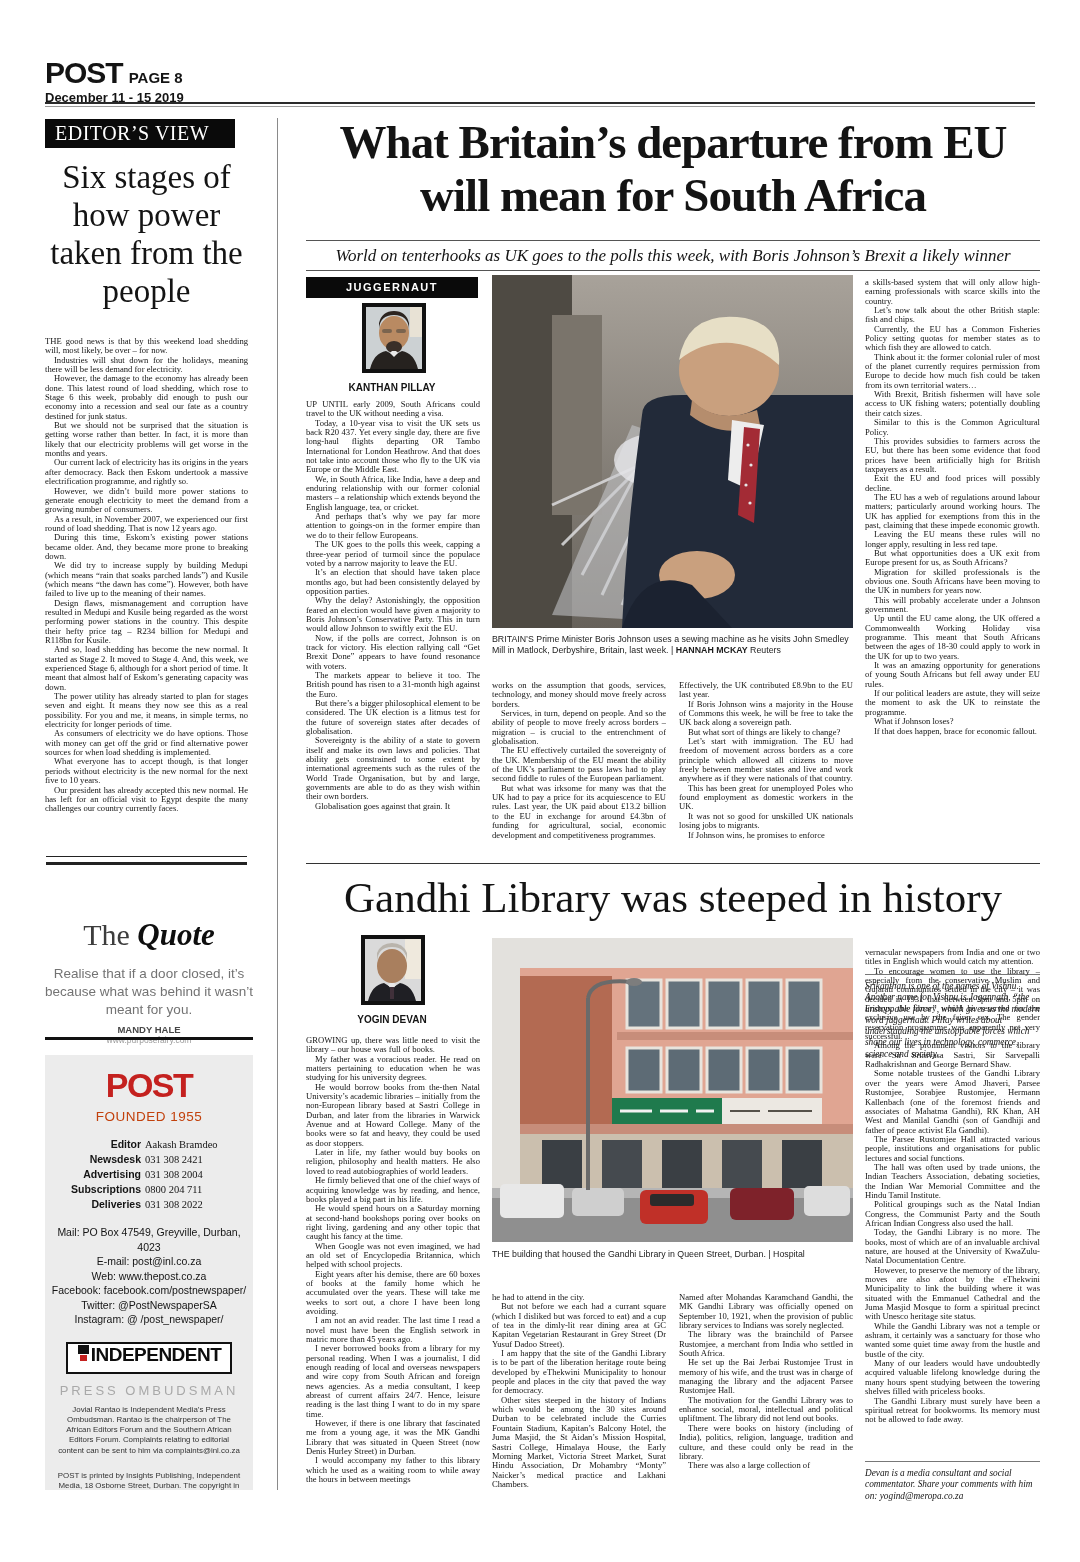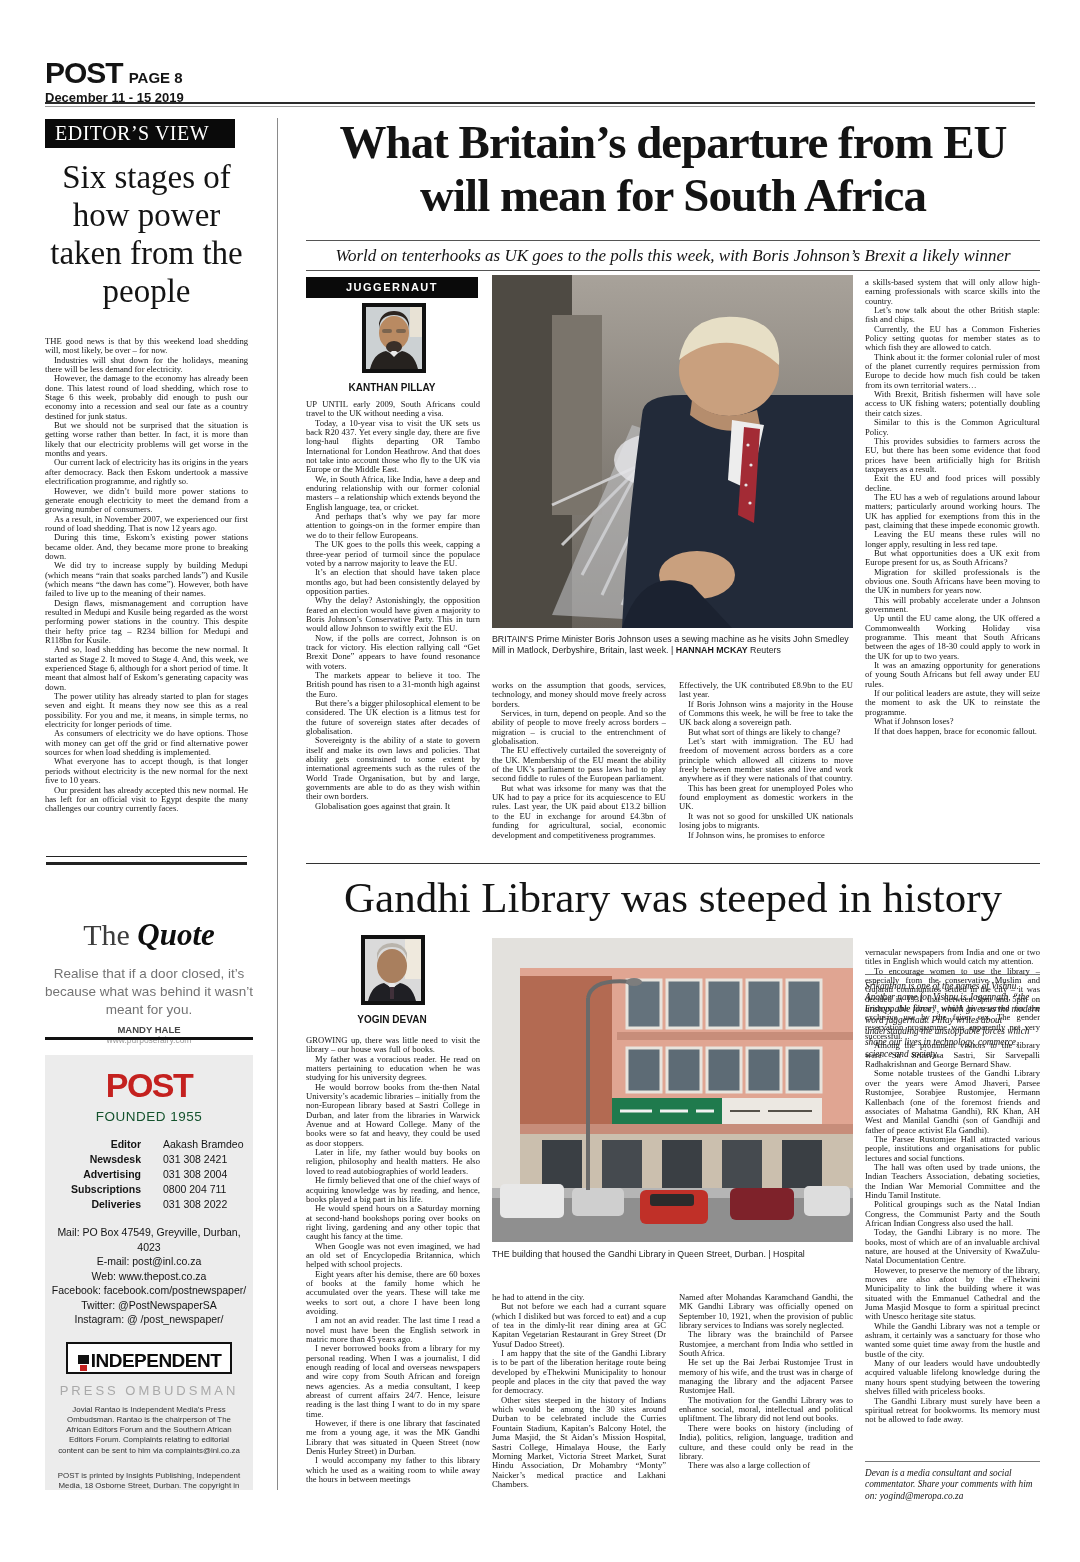--- a/index.html
+++ b/index.html
@@ -67,28 +67,28 @@
   .q-the{font-size:30px;color:#3d3d3d;}
   .q-word{font-size:31px;font-weight:700;font-style:italic;color:#0e0e0e;}
   .q-text{margin-top:12px;font-family:"Liberation Sans",sans-serif;font-size:13.5px;line-height:18px;color:#737373;}
   .q-author{margin-top:5px;font-family:"Liberation Sans",sans-serif;font-weight:700;font-size:9.5px;color:#474747;}
   .q-url{font-family:"Liberation Sans",sans-serif;font-size:8.5px;color:#9d9d9d;}
   .black-rule{left:45px;top:1037px;width:208px;height:3px;background:#111;}
   
   .gray-box{left:45px;top:1055px;width:208px;height:435px;background:#ececec;text-align:center;
         font-family:"Liberation Sans",sans-serif;overflow:hidden;}
   .post-logo{margin-top:14px;font-weight:800;font-size:34px;line-height:32px;letter-spacing:-1.5px;color:#c4211f;}
-  .founded{margin-top:8px;font-size:13.5px;letter-spacing:0.5px;color:#14532d;}
+  .founded{margin-top:8px;font-size:13.5px;letter-spacing:0.5px;color:#c2410c;}
   .contacts{margin-top:13px;font-size:10.5px;line-height:15px;}
   .contacts .row{display:flex;}
   .contacts .lbl{width:96px;text-align:right;font-weight:700;}
-  .contacts .val{margin-left:22px;text-align:right;}
+  .contacts .val{margin-left:4px;text-align:right;font-family:Liberation Serif, serif;}
   .mast-lines{margin-top:13px;font-size:10.5px;line-height:14.5px;}
   .indep-logo{margin:15px auto 8px;width:162px;height:28px;background:#fff;border:2px solid #111;
-        display:flex;align-items:flex-end;justify-content:center;gap:1px;}
+        display:flex;align-items:flex-start;justify-content:center;gap:1px;}
   .indep-icon{width:13px;height:18px;display:flex;flex-direction:column;align-items:center;justify-content:center;gap:1px;}
   .indep-icon .b{width:11px;height:9px;background:#111;}
   .indep-icon .r{width:7px;height:6px;background:#c4211f;}
   .indep-text{font-weight:800;font-size:19px;letter-spacing:-0.5px;color:#0d0d0d;}
   .ombud-title{margin-top:9px;font-size:13px;letter-spacing:3px;color:#a9a9a9;}
   .ombud-p{margin:7px 12px 0;font-size:7.9px;line-height:10.3px;color:#333;}
   .ombud-p2{margin-top:15px;}
 </style>
 </head>
 <body>

